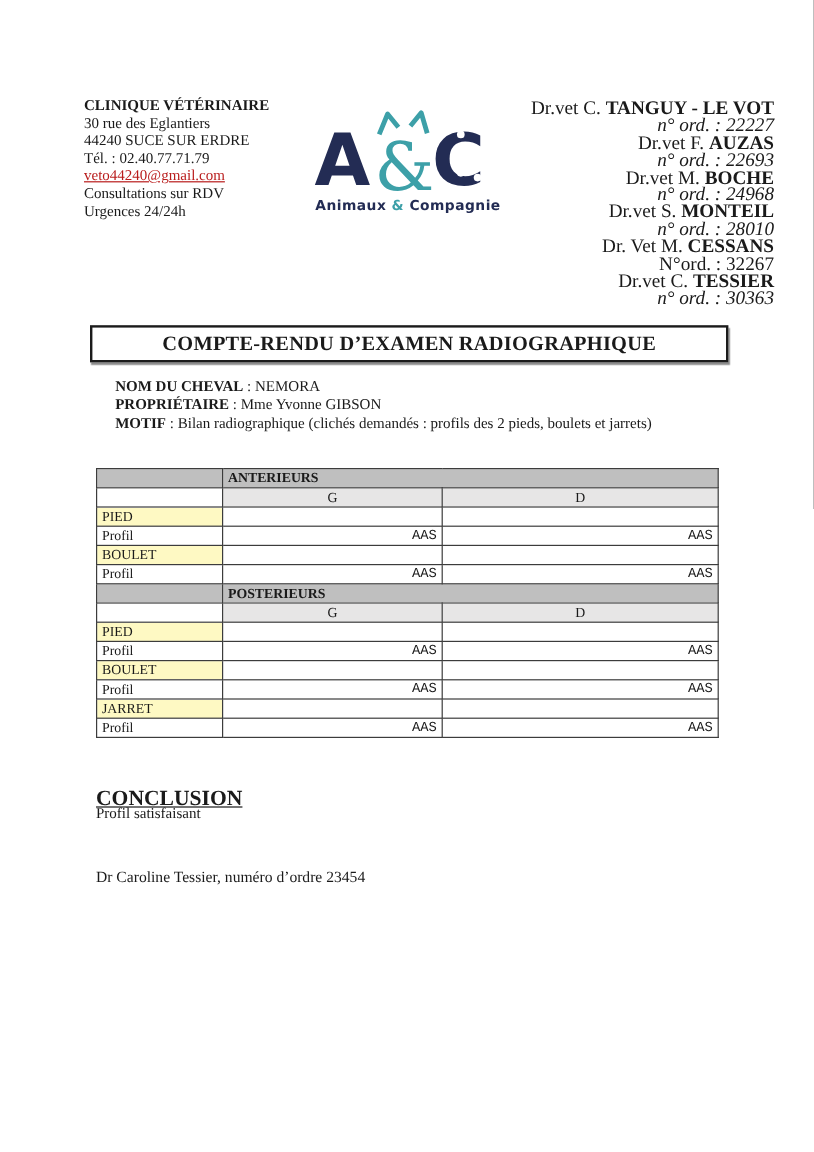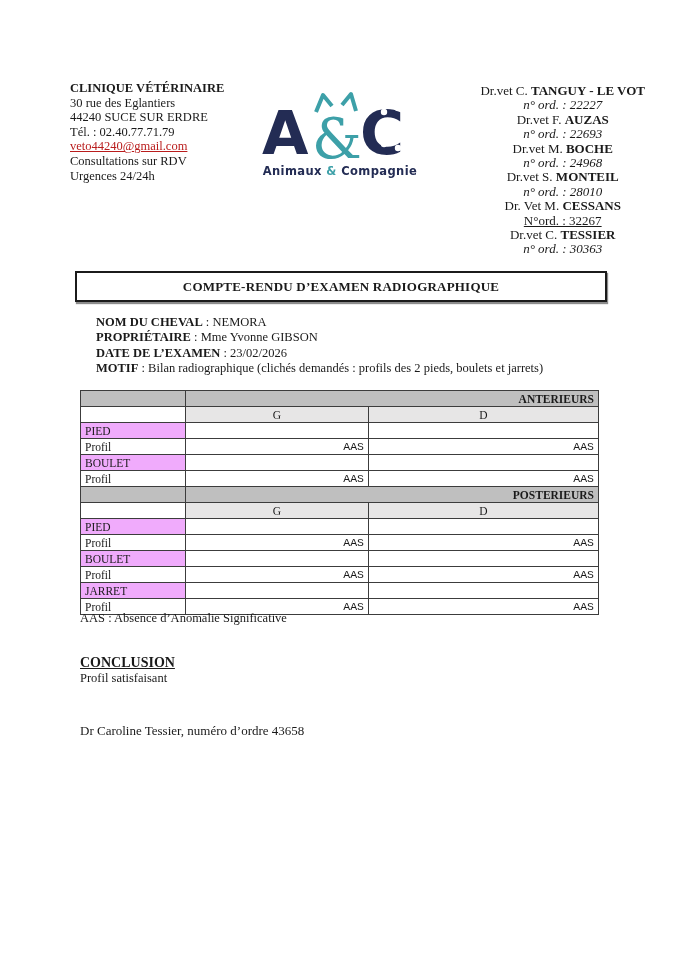--- a/index.html
+++ b/index.html
@@ -12,47 +12,47 @@
   .clinic{position:absolute;left:70px;top:81px;font-size:12.5px;line-height:14.6px;}
   .clinic-name{font-weight:bold;}
   .clinic a.email{color:#b91c1c;text-decoration:underline;cursor:pointer;}
   
   .logo{position:absolute;left:258px;top:88px;width:164px;text-align:center;}
   .logo svg{display:block;margin:0 auto;}
   .tagline{font-family:"DejaVu Sans","Liberation Sans",sans-serif;font-size:11.5px;
     font-weight:bold;color:#232c54;letter-spacing:.4px;margin-top:-2px;}
   .tagline .amp{color:#3da0a8;}
   
-  .vets{position:absolute;right:33px;top:84px;text-align:center;font-size:13px;line-height:14.4px;}
+  .vets{position:absolute;right:33px;top:84px;text-align:right;font-size:16px;line-height:14.4px;}
   .vet-surname{font-weight:bold;}
   .vet-ord{font-style:italic;}
-  .vet-ord.upright{font-style:normal;text-decoration:underline;}
+  .vet-ord.upright{font-style:normal;}
   
   .title-box{
     position:absolute;left:75px;top:271px;width:528px;height:27px;
     border:2px solid #1b1b1b;box-shadow:1px 2px 1px rgba(0,0,0,.45);
     display:flex;align-items:center;justify-content:center;
-    font-weight:bold;font-size:13px;letter-spacing:.2px;background:#fff;
+    font-weight:bold;font-size:17px;letter-spacing:.2px;background:#fff;
   }
   
   .patient{position:absolute;left:96px;top:315px;font-size:12.5px;line-height:15.3px;}
   .lbl{font-weight:bold;}
   
   table.rx{position:absolute;left:80px;top:390px;width:518px;border-collapse:collapse;
     font-size:11.5px;table-layout:fixed;}
   table.rx td{border:1px solid #3c3c3c;height:15px;padding:0 4px;overflow:hidden;white-space:nowrap;}
   td.c{text-align:right;padding:0;font-family:Liberation Mono, monospace;}
-  td.sec-head{background:#bfbfbf;font-weight:bold;text-align:right;}
+  td.sec-head{background:#bfbfbf;font-weight:bold;text-align:left;}
   td.sec-corner{background:#bfbfbf;}
   td.gd{background:#e7e6e6;text-align:center;}
-  td.zone{background:#f0abfc;}
+  td.zone{background:#fef9c3;}
   col.c1{width:105px;}col.c2{width:183px;}col.c3{width:230px;}
   
   .legend{position:absolute;left:80px;top:611px;font-size:12.5px;}
-  .conclusion-h{position:absolute;left:80px;top:655px;font-size:14px;font-weight:bold;text-decoration:underline;}
+  .conclusion-h{position:absolute;left:80px;top:655px;font-size:18px;font-weight:bold;text-decoration:underline;}
   .conclusion-t{position:absolute;left:80px;top:671px;font-size:12.5px;}
   .signature{position:absolute;left:80px;top:723px;font-size:13px;}
 </style>
 </head>
 <body>
 
 <div class="page">
 
   <div class="clinic">
     <div class="clinic-name">CLINIQUE VÉTÉRINAIRE</div>
@@ -100,21 +100,20 @@
     <div class="vet-ord upright">N°ord. : 32267</div>
     <div class="vet-line"><span>Dr.vet C. </span><span class="vet-surname">TESSIER</span></div>
     <div class="vet-ord">n° ord. : 30363</div>
   </div>
 
   <div class="title-box">COMPTE-RENDU D’EXAMEN RADIOGRAPHIQUE</div>
 
   <div class="patient">
     <div><span class="lbl">NOM DU CHEVAL</span><span> : </span><span>NEMORA</span></div>
     <div><span class="lbl">PROPRIÉTAIRE</span><span> : </span><span>Mme Yvonne GIBSON</span></div>
-    <div><span class="lbl">DATE DE L’EXAMEN</span><span> : </span><span>23/02/2026</span></div>
     <div><span class="lbl">MOTIF</span><span> : </span><span>Bilan radiographique (clichés demandés : profils des 2 pieds, boulets et jarrets)</span></div>
   </div>
 
   <table class="rx">
     <colgroup>
         <col class="c1">
         <col class="c2">
         <col class="c3">
       </colgroup>
 
@@ -184,18 +183,17 @@
       <td class="c"></td>
     </tr>
     <tr>
       <td>Profil</td>
       <td class="c">AAS</td>
       <td class="c">AAS</td>
     </tr>
   </tbody>
     </table>
 
-  <div class="legend">AAS : Absence d’Anomalie Significative</div>
   <div class="conclusion-h">CONCLUSION</div>
   <div class="conclusion-t">Profil satisfaisant</div>
-  <div class="signature">Dr Caroline Tessier, numéro d’ordre 43658</div>
+  <div class="signature">Dr Caroline Tessier, numéro d’ordre 23454</div>
 
 </div>
 
 </body></html>

